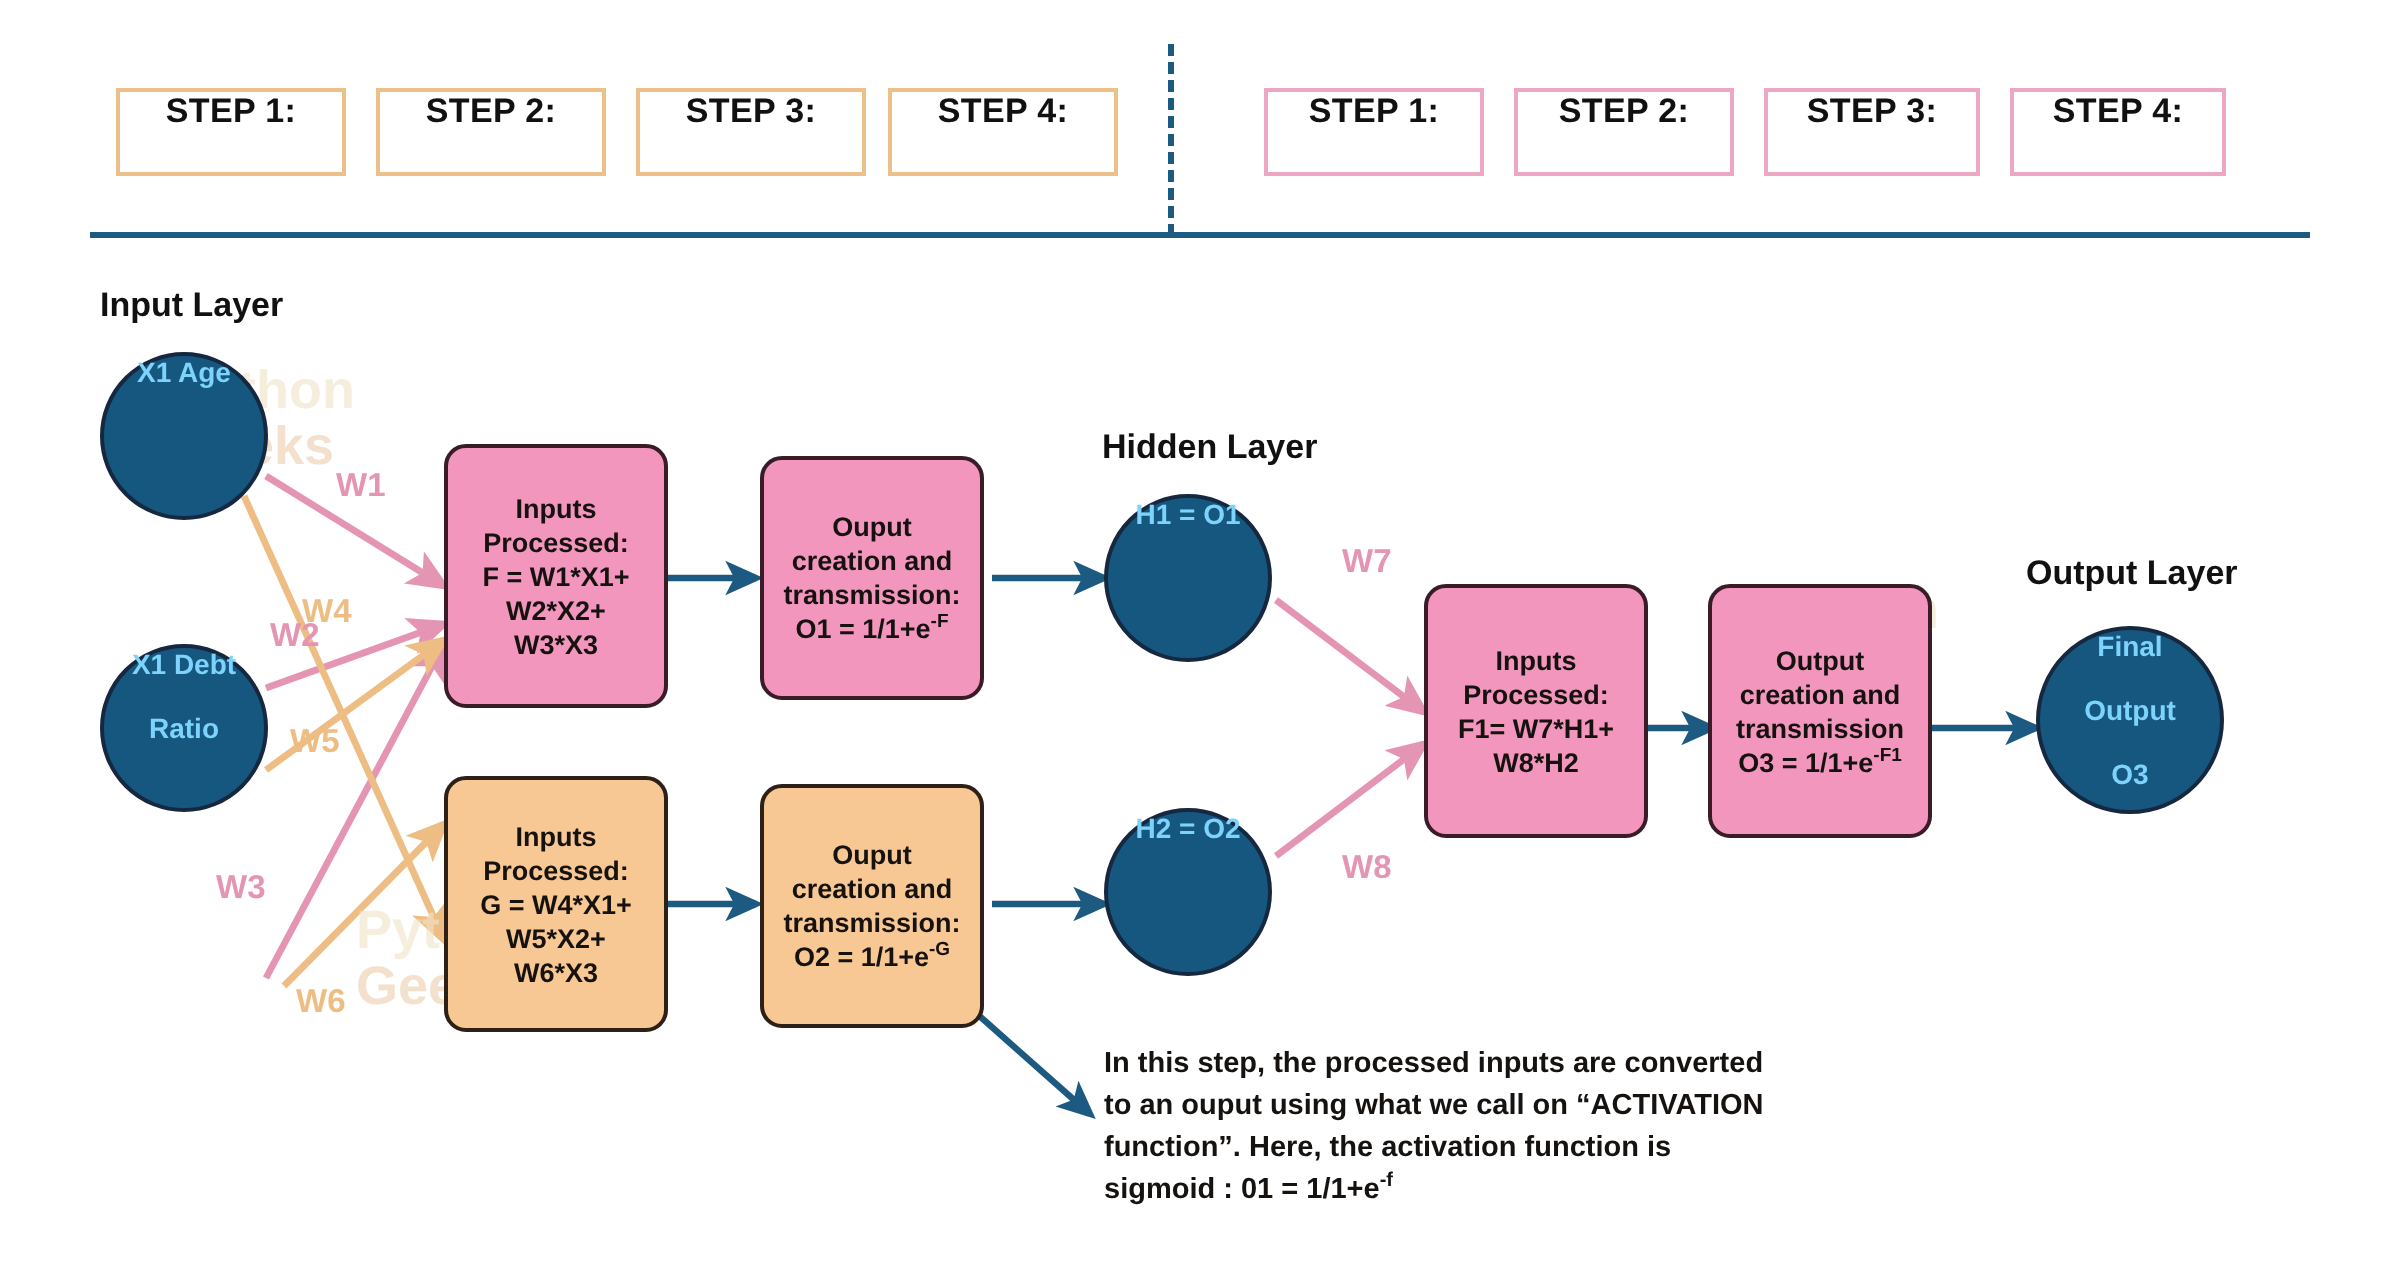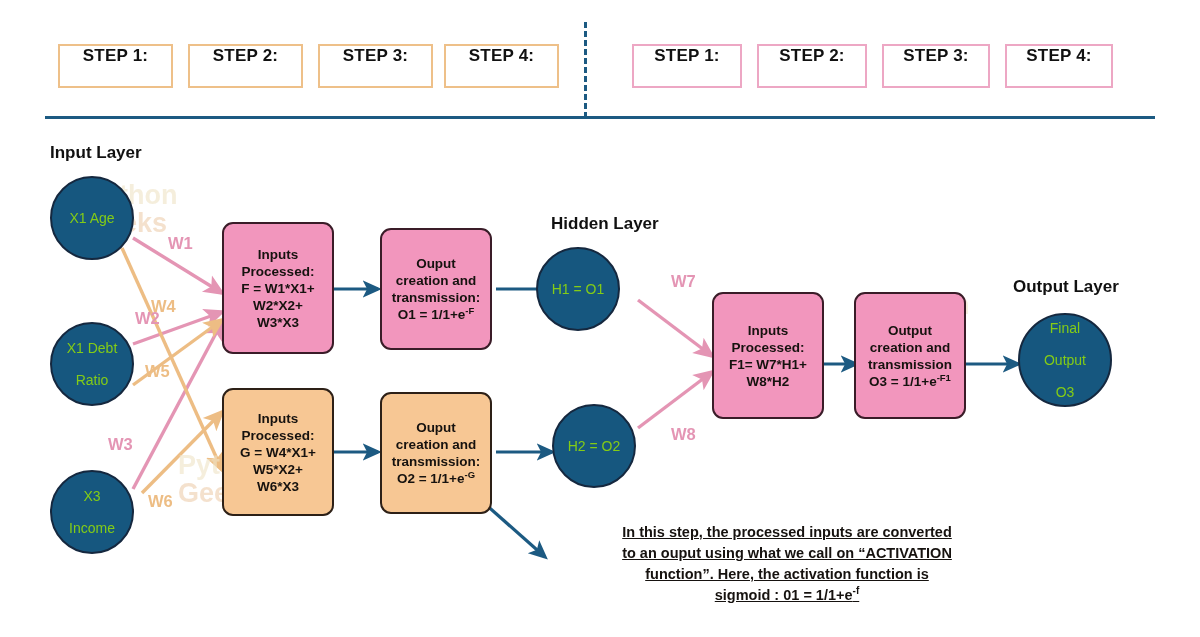--- a/index.html
+++ b/index.html
@@ -57,27 +57,26 @@
     color:#111111;
     white-space:nowrap;
   }
 
   
   .node{
     position:absolute;
     border-radius:50%;
     background:#16577f;
     border:2.5px solid #15283f;
-    color:#84cc16;
+    color:#7dd3fc;
     display:flex;
-    align-items:center;
     justify-content:center;
     text-align:center;
     font-size:14px;
-    font-weight:400;
+    font-weight:700;
     line-height:1.15;
     box-sizing:border-box;
   }
   .node span{display:block;padding:0 4px;}
 
   
   .pbox{
     position:absolute;
     border-radius:11px;
     border:2px solid #2a1a24;
@@ -106,23 +105,21 @@
   .wlabel.pink{color:#e495b4;}
   .wlabel.orange{color:#edbd84;}
 
   
   .annotation{
     position:absolute;
     font-size:14.5px;
     font-weight:600;
     color:#16120f;
     line-height:1.45;
-    text-align:center;
     white-space:nowrap;
-    text-decoration:underline;
   }
   .annotation sup{font-size:10px;vertical-align:super;line-height:0;}
 
   
   .wm{
     position:absolute;
     color:#efe4c8;
     opacity:.62;
     font-size:27px;
     font-weight:700;
@@ -232,26 +229,20 @@
     <span>
         <span>X1 Age</span>
       </span>
   </div>
   <div class="node" style="left:50px;top:322px;width:84px;height:84px;">
     <span>
       <span>X1 Debt</span><br>
       <span>Ratio</span>
     </span>
   </div>
-  <div class="node" style="left:50px;top:470px;width:84px;height:84px;">
-    <span>
-      <span>X3</span><br>
-      <span>Income</span>
-    </span>
-  </div>
 
   <div class="wlabel pink" style="left:168px;top:234px;">W1</div>
   <div class="wlabel orange" style="left:151px;top:274px;margin-top:23px;">W4</div>
   <div class="wlabel pink" style="left:135px;top:309px;">W2</div>
   <div class="wlabel orange" style="left:145px;top:362px;">W5</div>
   <div class="wlabel pink" style="left:108px;top:435px;">W3</div>
   <div class="wlabel orange" style="left:148px;top:448px;margin-top:44px;">W6</div>
 
   <div class="pbox pink" style="left:222px;top:222px;width:112px;height:132px;">
     <div>
@@ -284,21 +275,21 @@
 
   <div class="pbox orange" style="left:380px;top:392px;width:112px;height:122px;">
     <div>
       <span>Ouput</span><br>
       <span>creation and</span><br>
       <span>transmission:</span><br>
       <span>O2 = 1/1+e</span><sup>-G</sup>
     </div>
   </div>
 
-  <div class="node" style="left:536px;top:247px;width:84px;height:84px;">
+  <div class="node" style="left:552px;top:247px;width:84px;height:84px;">
     <span>H1 = O1</span>
   </div>
   <div class="node" style="left:552px;top:404px;width:84px;height:84px;">
     <span>H2 = O2</span>
   </div>
 
   <div class="wlabel pink" style="left:671px;top:272px;">W7</div>
   <div class="wlabel pink" style="left:671px;top:425px;">W8</div>
 
   <div class="pbox pink" style="left:712px;top:292px;width:112px;height:127px;">

